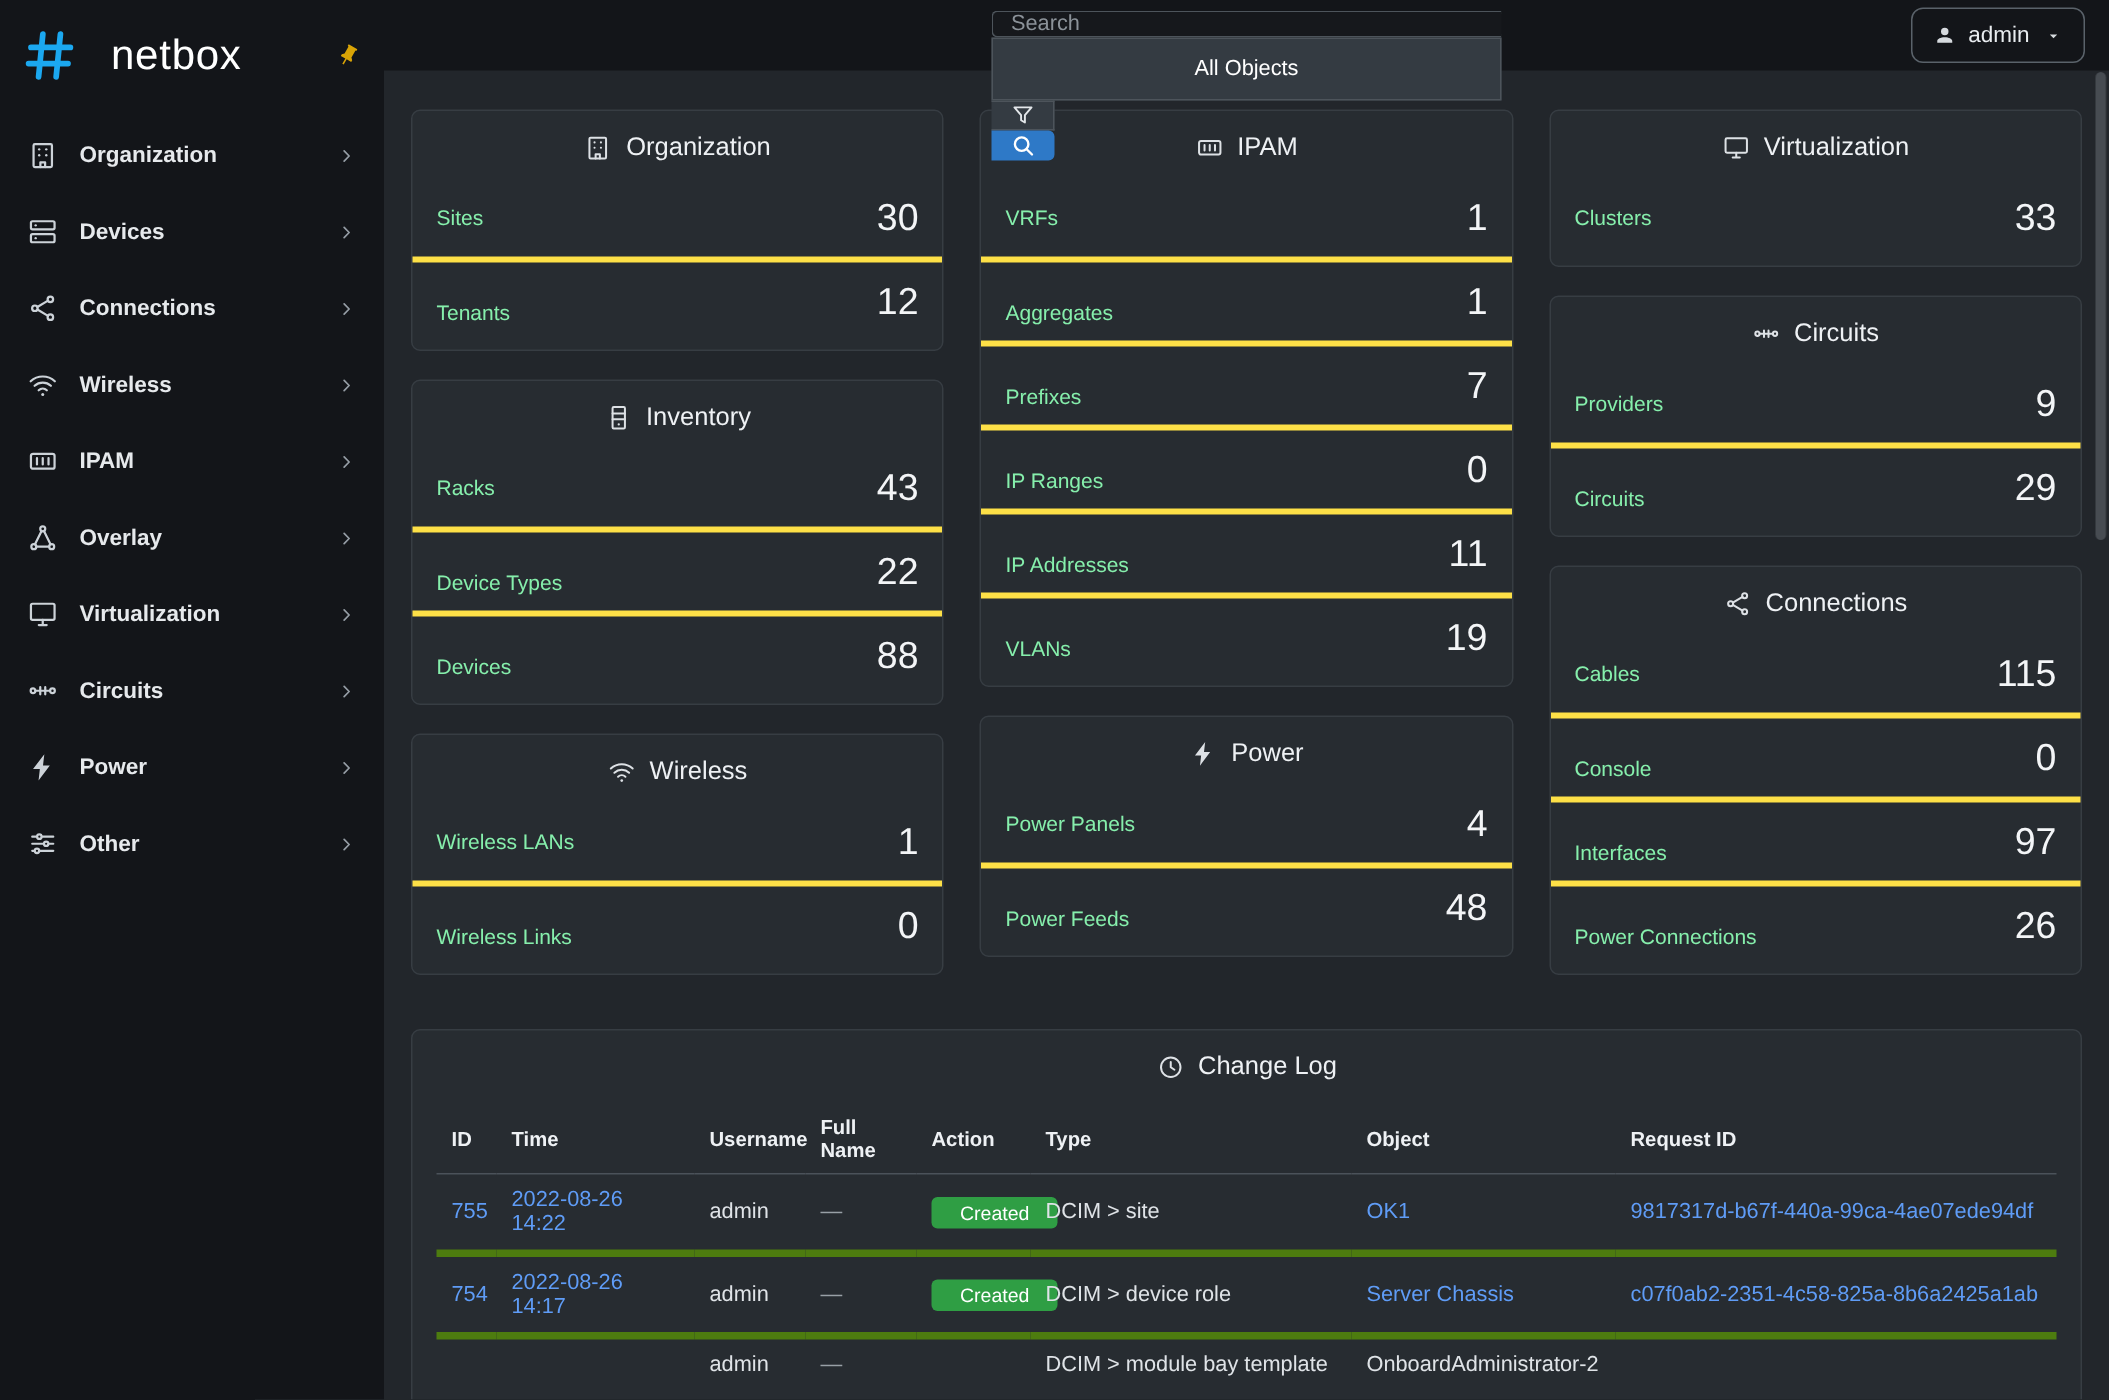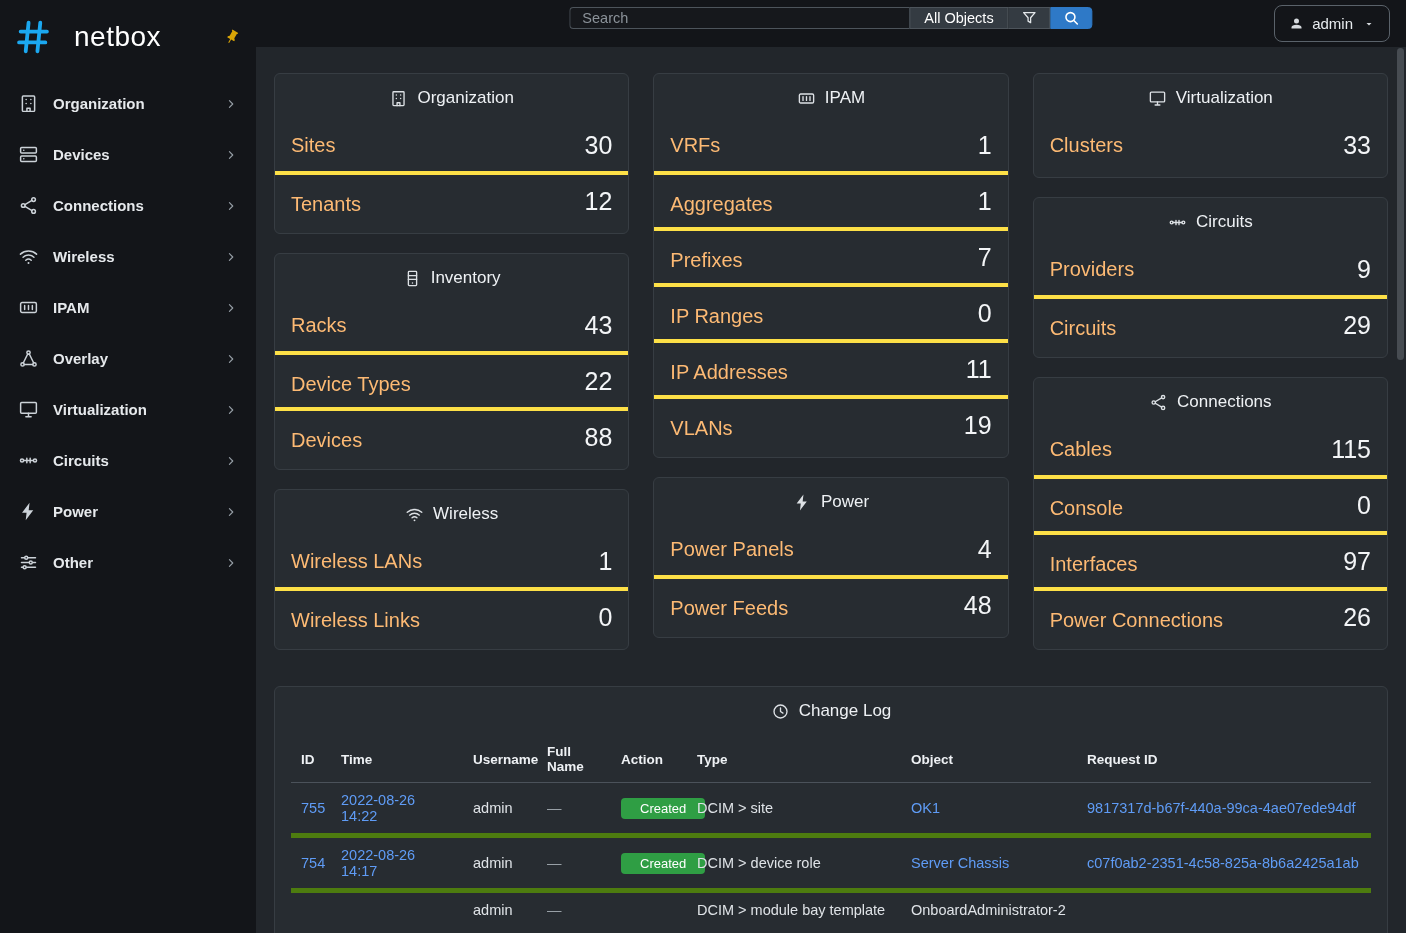--- a/index.html
+++ b/index.html
@@ -20,48 +20,48 @@
   .brand-text { color: #ffffff; font-size: 28px; font-weight: 500; letter-spacing: 0.5px; }
   .pin { margin-left: auto; font-size: 16px; color: #d9a406; transform: rotate(30deg); cursor: pointer; }
   .nav-item { display: flex; align-items: center; gap: 14px; padding: 15px 18px; cursor: pointer; }
   .nav-ic { font-size: 21px; color: #ccd2d8; }
   .nav-label { flex: 1; font-size: 15px; font-weight: 600; color: #e6e9ec; }
   .nav-chev { font-size: 14px; color: #959da5; }
 
   
   .main { flex: 1; min-width: 0; display: flex; flex-direction: column; }
   .topbar { height: 47px; flex: none; background: #131519; position: relative; }
-  .searchgroup { position: absolute; left: 50%; top: 7px; transform: translateX(-50%); display: flex; height: 22px; }
+  .searchgroup { position: absolute; left: 50%; top: 7px; transform: translateX(-50%); display: flex; height: 33px; flex-direction: column; }
   .searchgroup input {
     width: 340px; background: #16181c; border: 1px solid #4d545b; border-right: 0;
     border-radius: 4px 0 0 4px; color: #e8ecef; font-size: 14.5px; padding: 0 12px;
     font-family: inherit; outline: none;
   }
   .searchgroup input::placeholder { color: #8b9299; }
   .btn { font-family: inherit; cursor: pointer; }
-  .btn-scope { background: #343b42; border: 1px solid #4d545b; color: #fff; font-size: 14.5px; padding: 0 14px; }
+  .btn-scope { background: #343b42; border: 1px solid #4d545b; color: #fff; font-size: 14.5px; padding: 12px 14px; }
   .btn-filter { width: 42px; background: #343b42; border: 1px solid #4d545b; border-left: 0; color: #e3e7ea; display: flex; align-items: center; justify-content: center; font-size: 18px; }
   .btn-search { width: 42px; background: #2e79c7; border: 1px solid #2e79c7; border-radius: 0 4px 4px 0; color: #fff; display: flex; align-items: center; justify-content: center; font-size: 18px; }
   .user-btn { position: absolute; right: 16px; top: 5px; height: 37px; display: flex; align-items: center; gap: 8px;
     background: transparent; border: 1px solid #5a626a; border-radius: 8px; padding: 0 14px;
     color: #e8ecef; font-size: 15px; }
   .user-btn .icon { color: #d6dade; }
   .user-btn .caret { font-size: 12px; margin-left: 2px; }
 
   
   .content { flex: 1; padding: 26px 18px; overflow: hidden; }
   .grid { display: flex; gap: 24px; }
   .col { flex: 1; display: flex; flex-direction: column; gap: 19px; }
   .card { background: #272c31; border: 1px solid #373d43; border-radius: 6px; padding-bottom: 6px; }
   .card-head { display: flex; align-items: center; justify-content: center; gap: 9px;
     padding: 14px 16px 11px; color: #eef1f4; font-size: 17px; font-weight: 500; }
   .head-ic { font-size: 19px; color: #dde1e5; }
   .stat { display: flex; align-items: center; justify-content: space-between; padding: 11px 16px; cursor: pointer; }
   .stat + .stat { border-top: 4px solid #fde047; align-items: flex-end; }
-  .stat-label { font-size: 20px; color: #fdba74; }
+  .stat-label { font-size: 14px; color: #86efac; }
   .stat-value { font-size: 25px; line-height: 1.2; color: #f3f5f7; text-decoration: none; cursor: pointer; }
 
   
   .changelog { margin-top: 36px; padding-bottom: 0; }
   .changelog-table-wrap { padding: 4px 16px 18px; }
   table { width: 100%; border-collapse: collapse; table-layout: fixed; }
   th { text-align: left; font-size: 13.5px; font-weight: 700; color: #eef1f4; padding: 8px 10px; border-bottom: 1px solid #4b525a; }
   td { font-size: 14.5px; color: #dfe3e7; padding: 9px 10px; }
   tbody tr { border-top: 5px solid #4d7c0f; }
   tbody tr:first-child { border-top: 0; }

